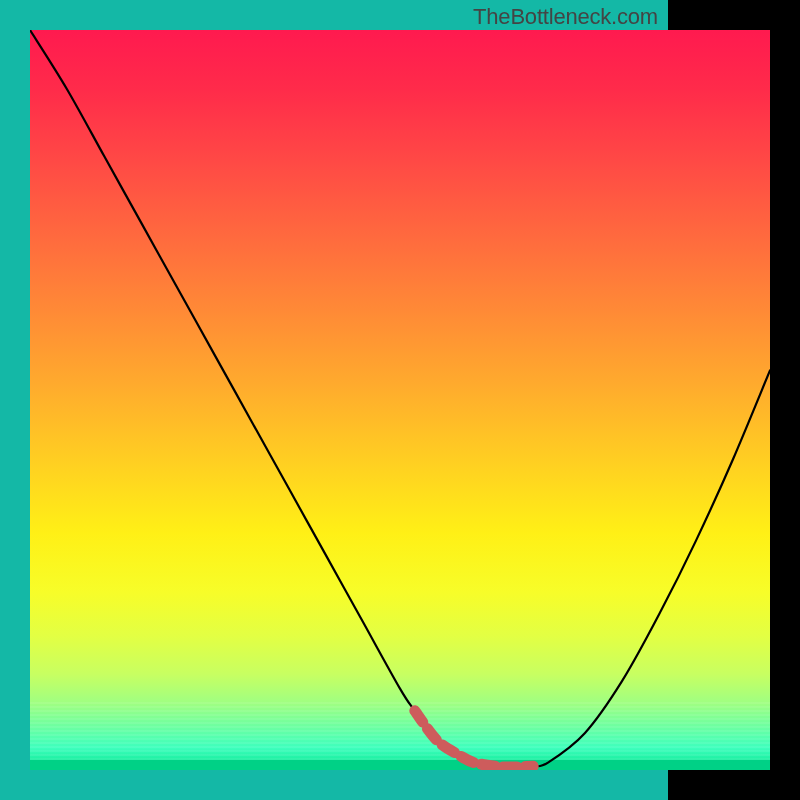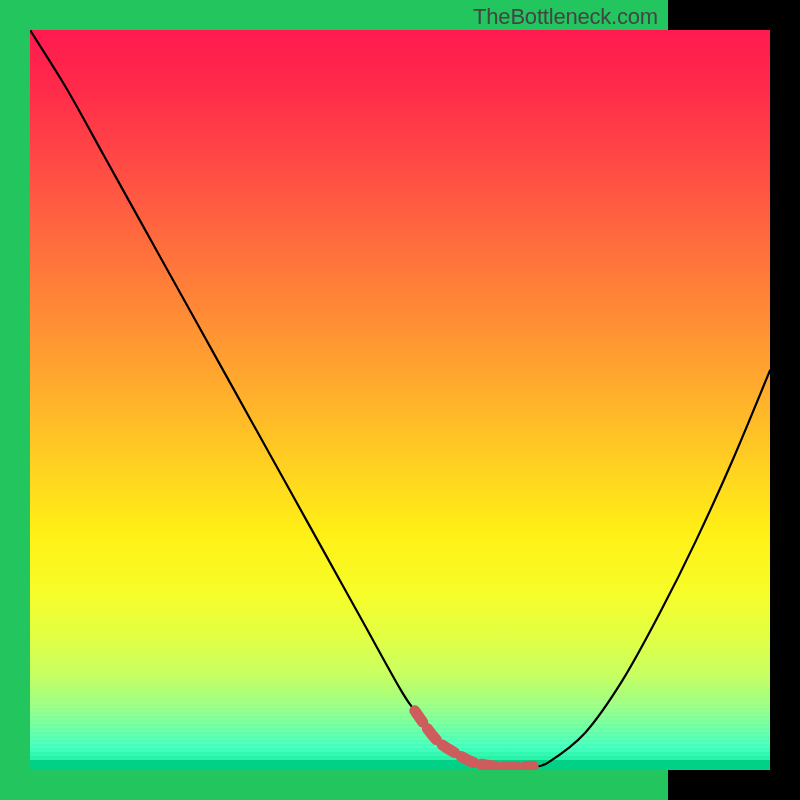--- a/index.html
+++ b/index.html
@@ -1,17 +1,17 @@
 <!DOCTYPE html>
 <html><head>
 <meta charset="utf-8">
 <style>
   * { margin: 0; padding: 0; box-sizing: border-box; }
   html, body { width: 800px; height: 800px; background: #000; overflow: hidden; }
-  .container { position: relative; width: 668px; height: 800px; background: #22c55e; }
+  .container { position: relative; width: 668px; height: 800px; background: #14b8a6; }
   .attribution {
     position: absolute;
     top: 4px;
     right: 10px;
     color: #444;
     font-family: Arial, Helvetica, sans-serif;
     font-size: 22px;
     font-weight: 500;
     letter-spacing: -0.2px;
   }

